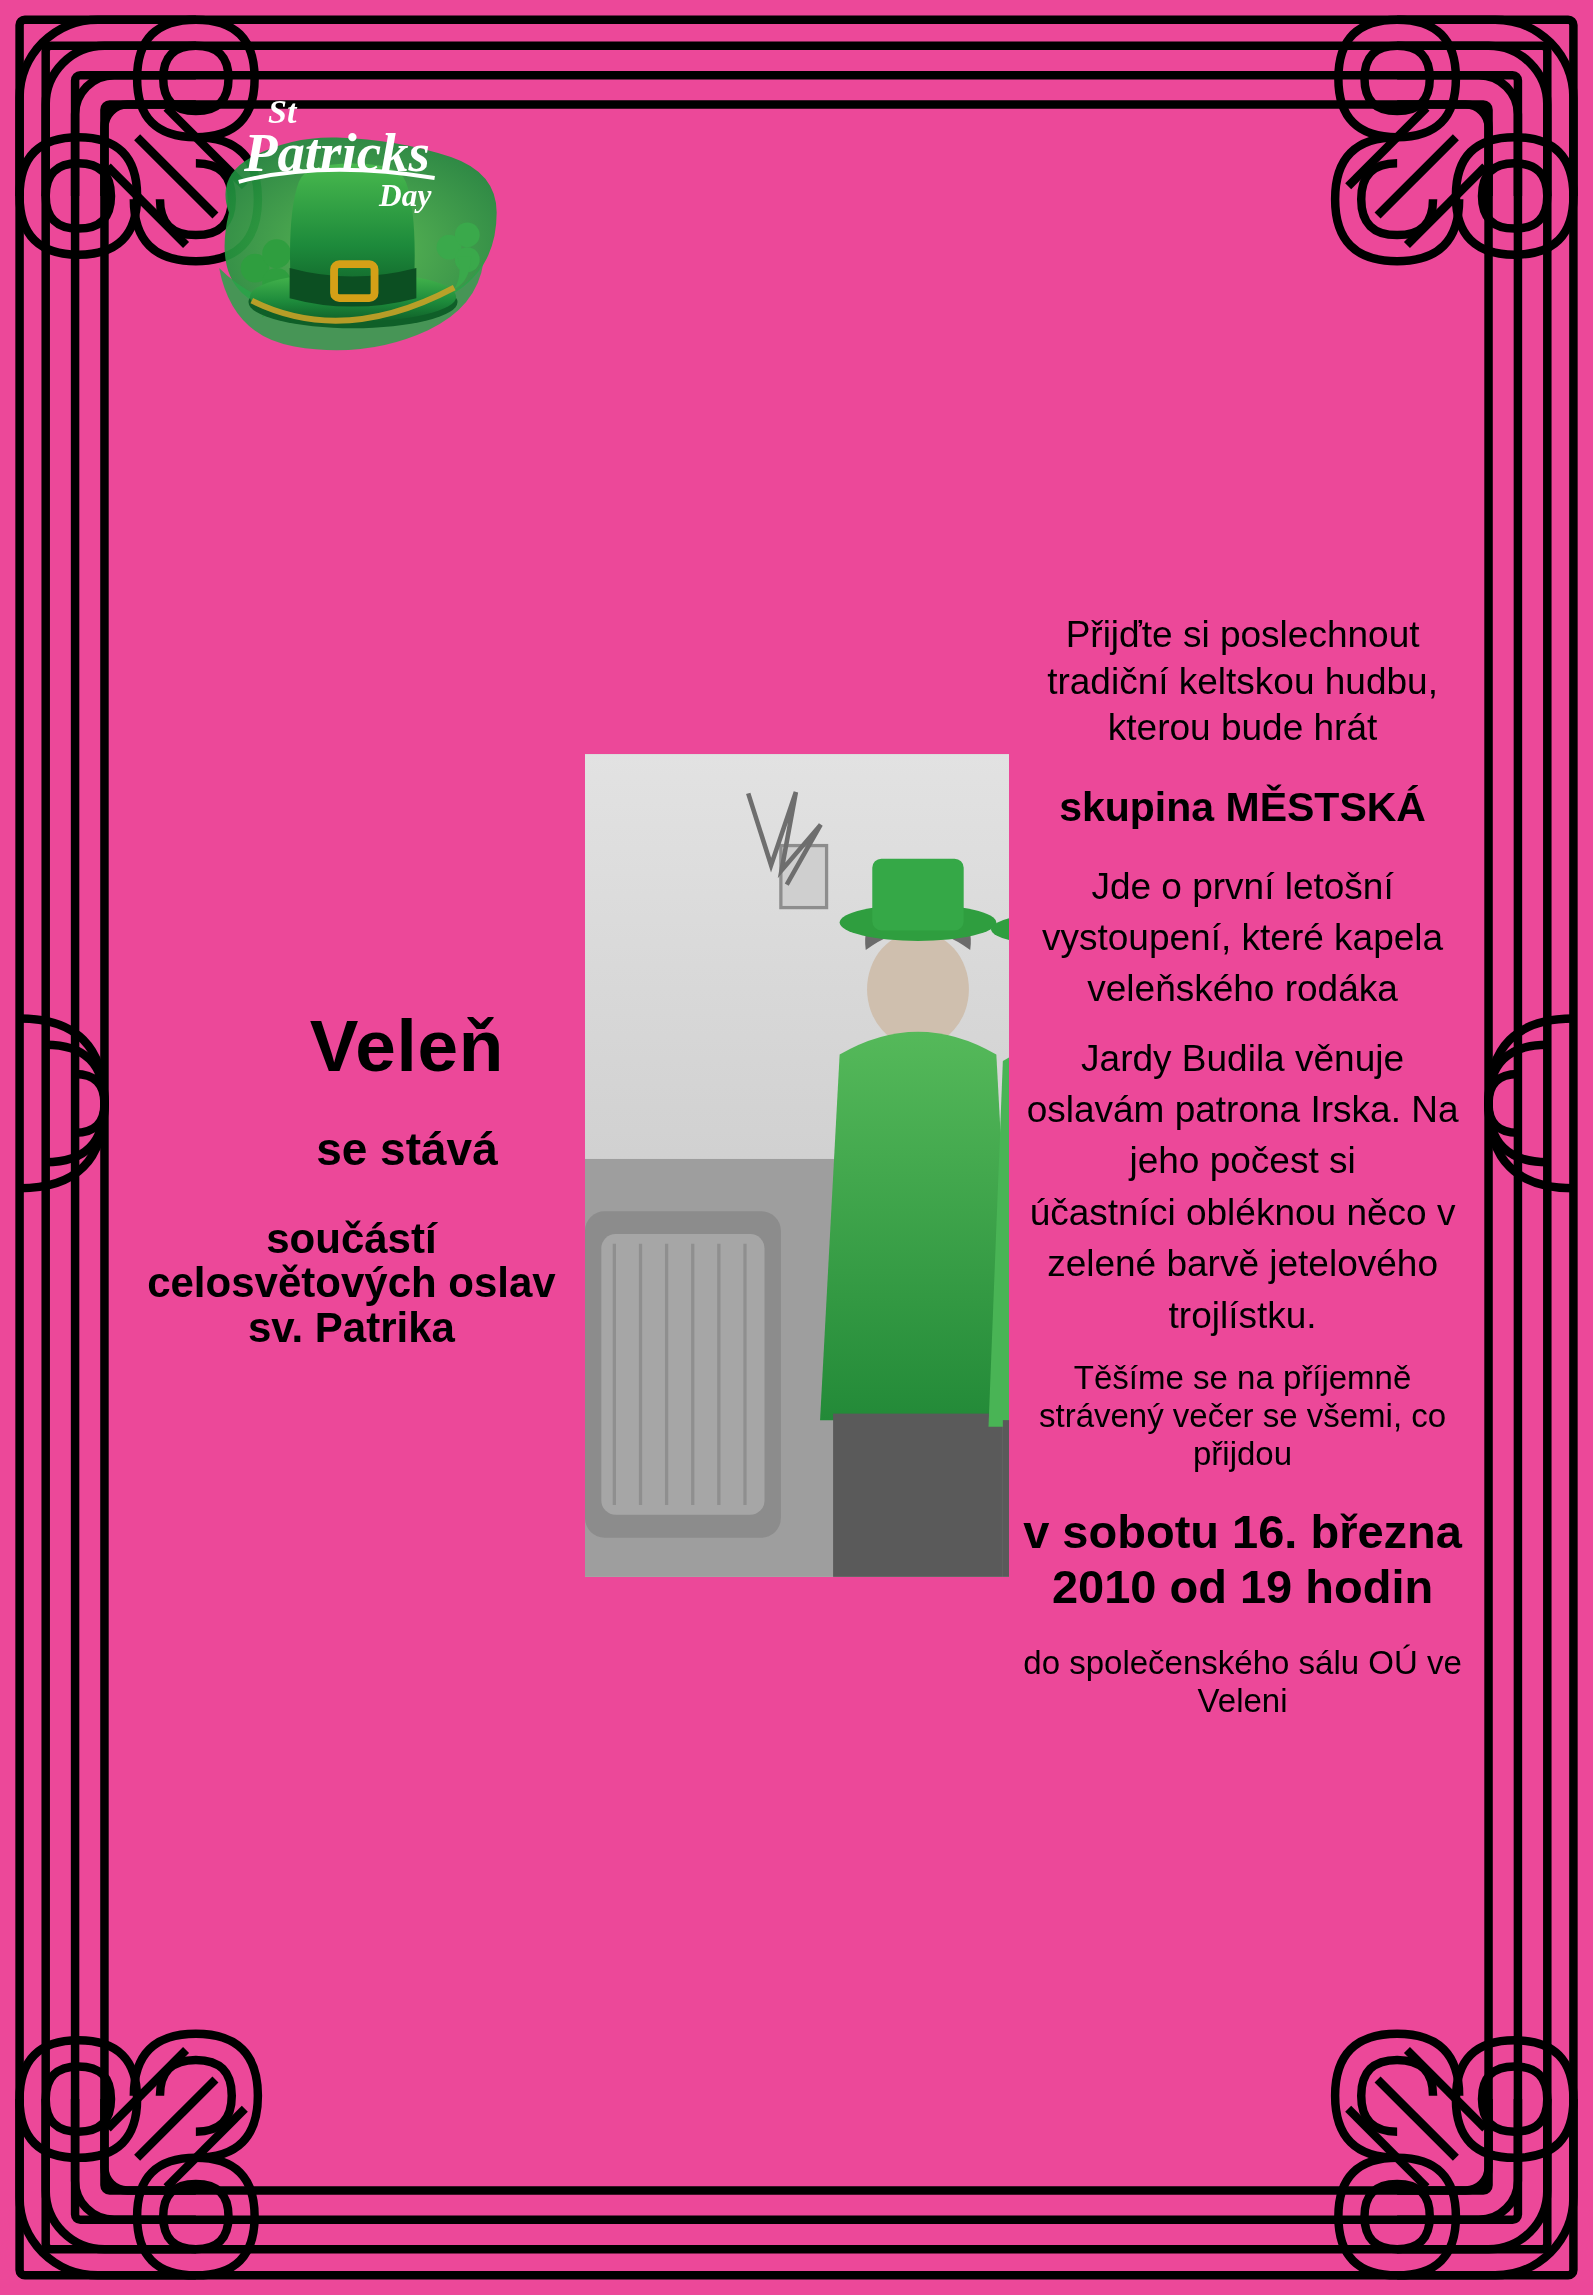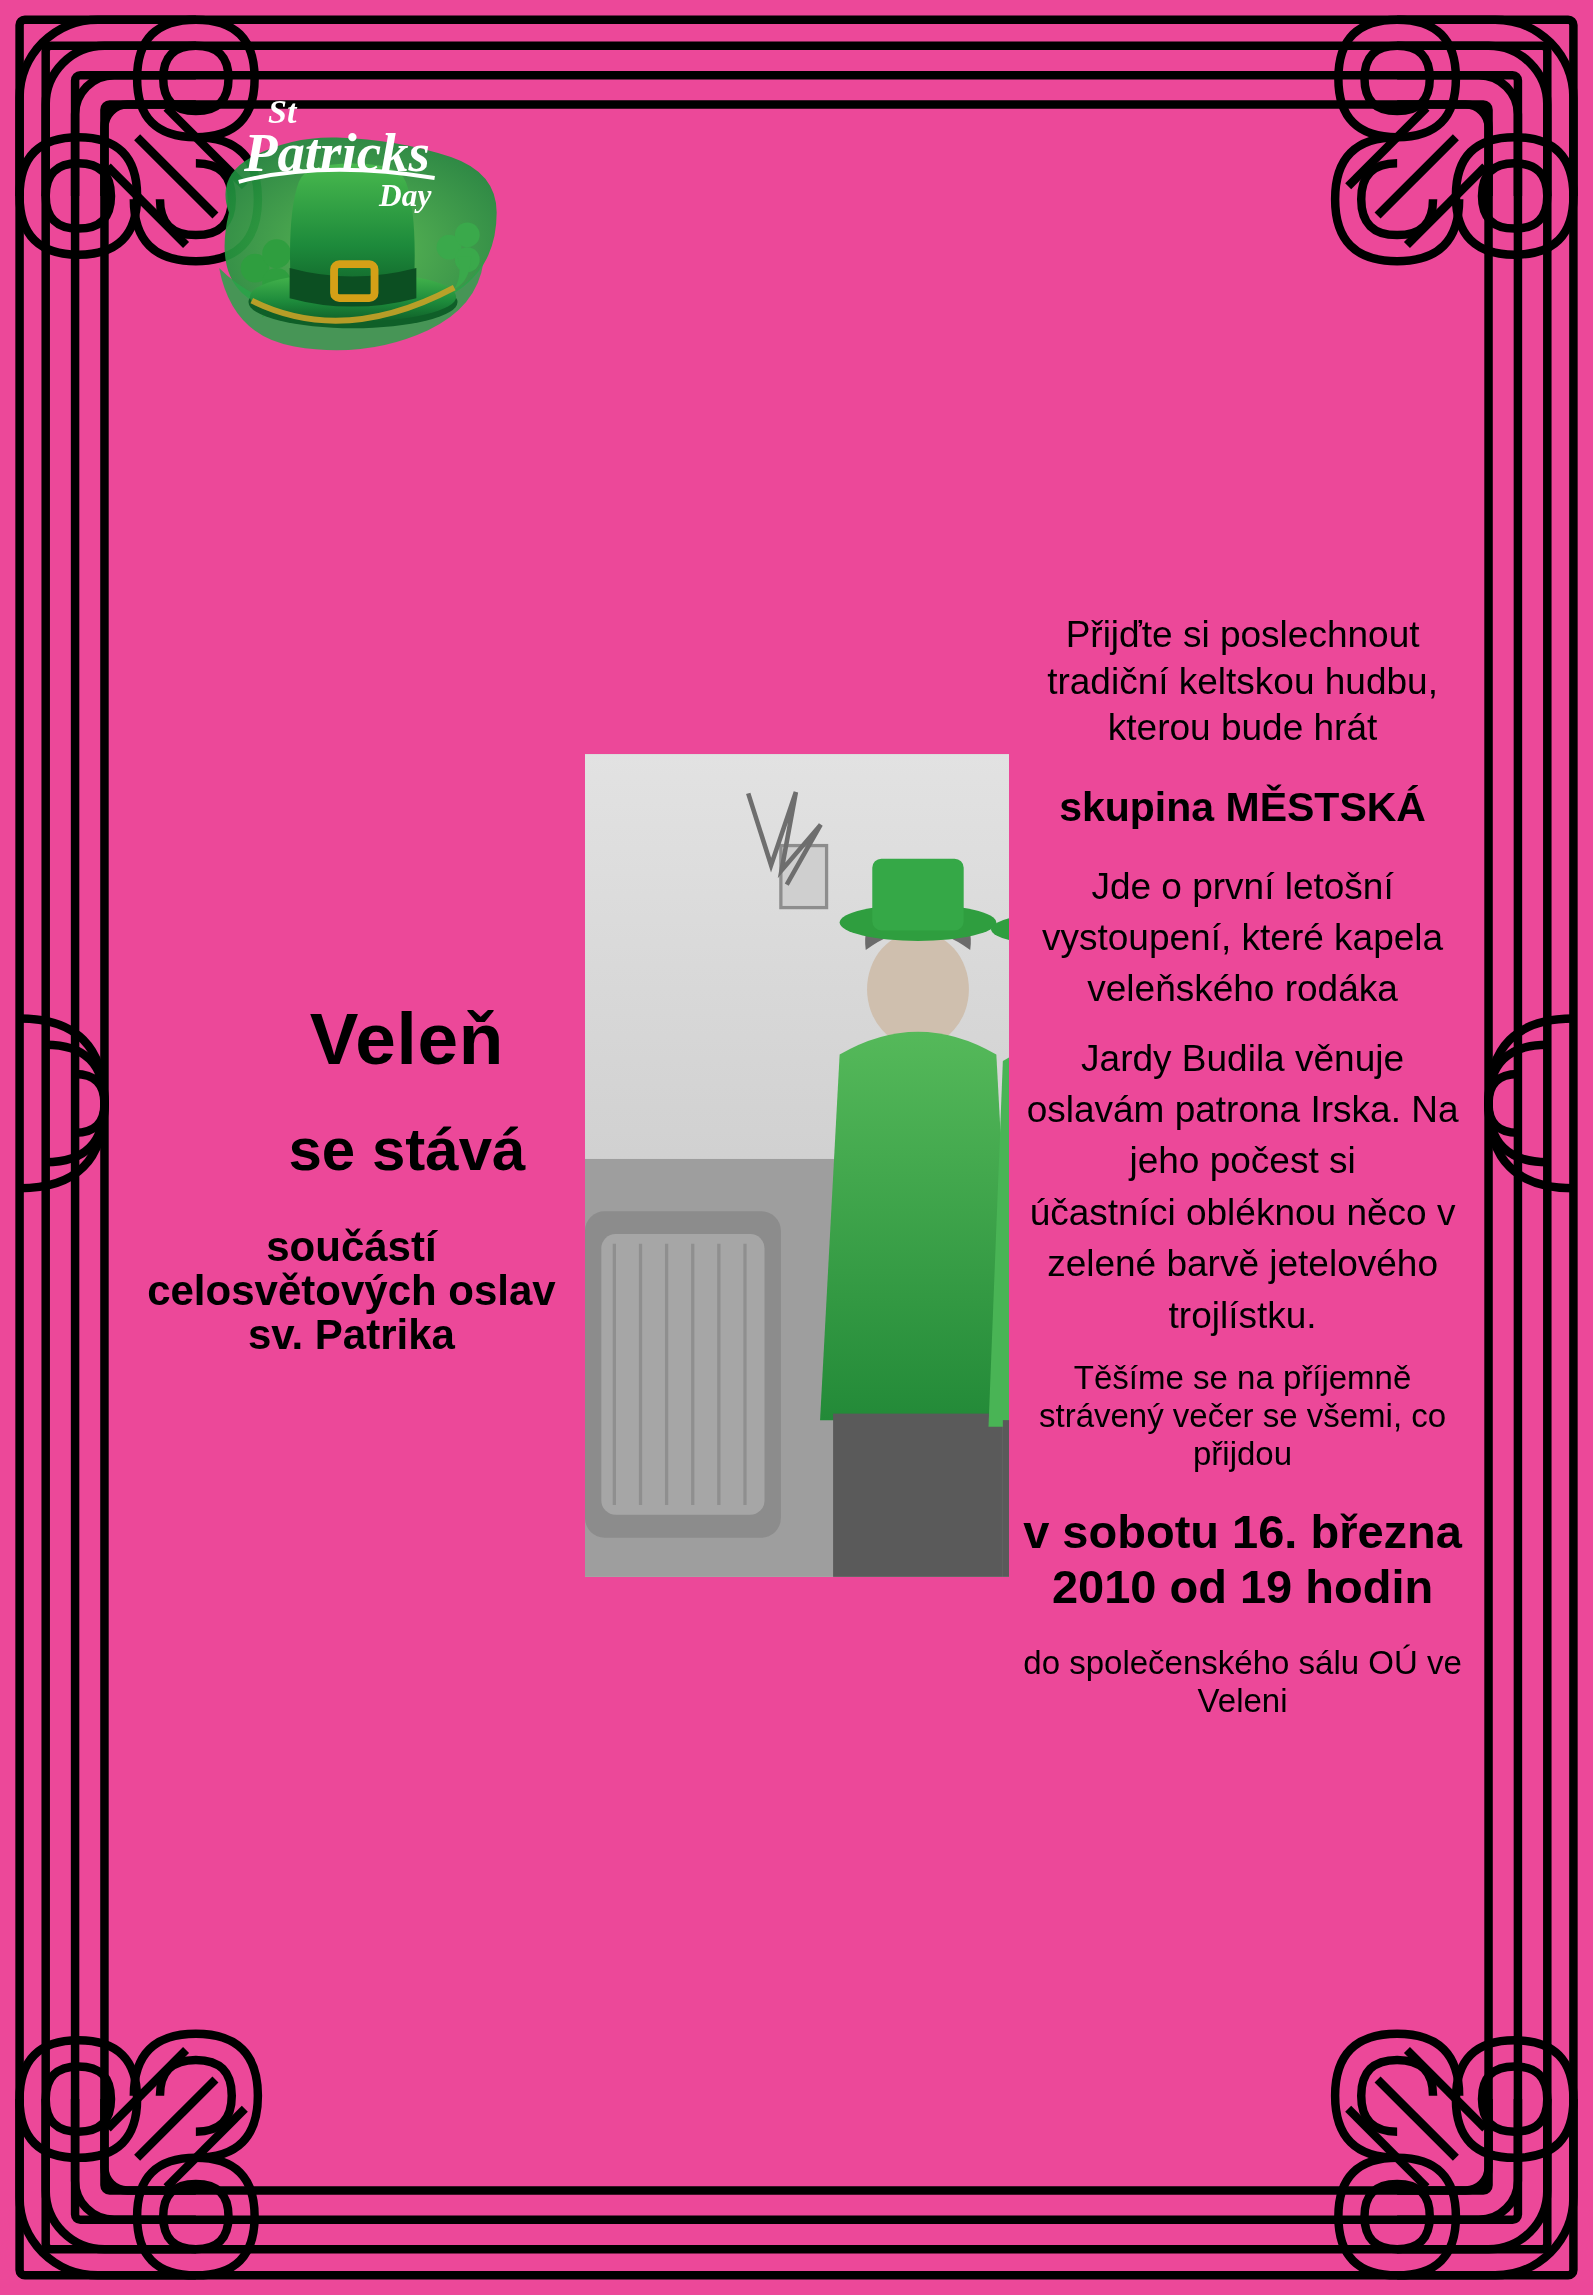--- a/index.html
+++ b/index.html
@@ -59,21 +59,21 @@
     text-align: center;
   }
   .title-main {
     font-size: 73px;
     font-weight: bold;
     letter-spacing: 0.7px;
     line-height: 1.05;
     margin: 0 0 0 111px;
   }
   .title-sub {
-    font-size: 60px;
+    font-size: 46px;
     font-weight: bold;
     margin: 40px 0 0 111px;
     line-height: 1.05;
   }
   .title-third {
     font-size: 42px;
     font-weight: bold;
     margin: 44px 0 0 0;
     line-height: 1.05;
   }

